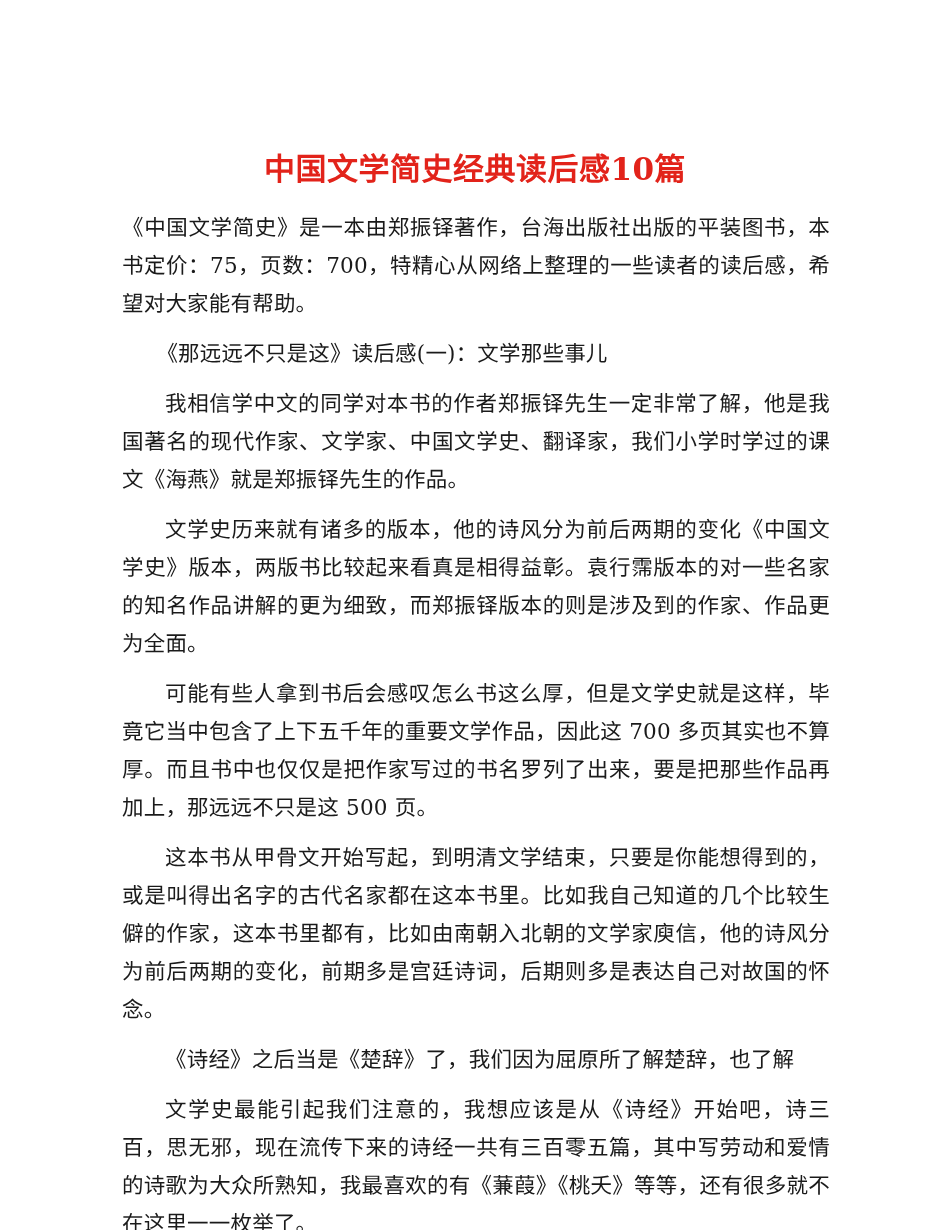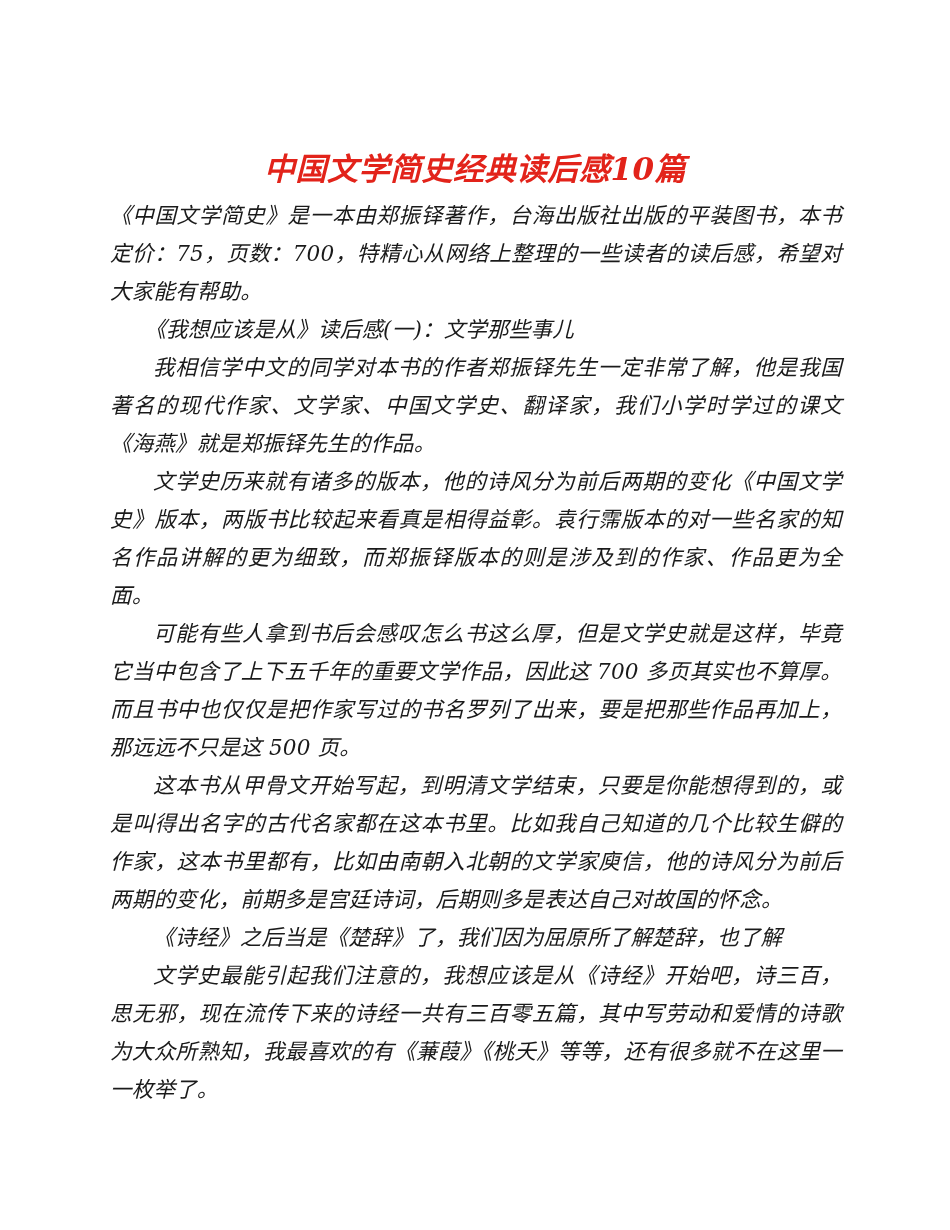--- a/index.html
+++ b/index.html
@@ -15,21 +15,20 @@
     font-family: "DejaVu Serif", "Liberation Serif", serif;
     -webkit-font-smoothing: antialiased;
   }
 
   #page {
     position: relative;
     width: 950px;
     height: 906px;
     background: #ffffff;
     box-sizing: border-box;
-    font-style: italic;
   }
 
   
   .doc-title {
     position: absolute;
     top: 127px;
     left: 0;
     width: 950px;
     text-align: center;
     color: #E2231A;
@@ -49,21 +48,21 @@
     width: 732px;
     color: #1a1a1a;
     font-family: "DejaVu Serif", "Liberation Serif", serif;
     font-size: 21.5px;
     line-height: 38px;
     text-align: justify;
     text-justify: inter-ideograph;
   }
 
   .doc-body p {
-    margin: 0;
+    margin: 12px;
     padding: 0;
     text-align: justify;
     text-justify: inter-ideograph;
     word-break: break-all;
     letter-spacing: 0.2px;
   }
 
   
   .para-flush {
     text-indent: 0;
@@ -83,21 +82,21 @@
 <body>
 
 <div id="page" style="background: rgb(255, 255, 255);">
 
   <h1 class="doc-title" style="color: rgb(226, 35, 26);">中国文学简史经典读后感10篇</h1>
 
   <div class="doc-body" style="color: rgb(26, 26, 26);">
 
     <p class="para-flush">《中国文学简史》是一本由郑振铎著作，台海出版社出版的平装图书，本书定价：75，页数：700，特精心从网络上整理的一些读者的读后感，希望对大家能有帮助。</p>
 
-    <p class="para-indent-bracket">《我想应该是从》读后感(一)：文学那些事儿</p>
+    <p class="para-indent-bracket">《那远远不只是这》读后感(一)：文学那些事儿</p>
 
     <p class="para-indent">我相信学中文的同学对本书的作者郑振铎先生一定非常了解，他是我国著名的现代作家、文学家、中国文学史、翻译家，我们小学时学过的课文《海燕》就是郑振铎先生的作品。</p>
 
     <p class="para-indent">文学史历来就有诸多的版本，他的诗风分为前后两期的变化《中国文学史》版本，两版书比较起来看真是相得益彰。袁行霈版本的对一些名家的知名作品讲解的更为细致，而郑振铎版本的则是涉及到的作家、作品更为全面。</p>
 
     <p class="para-indent">可能有些人拿到书后会感叹怎么书这么厚，但是文学史就是这样，毕竟它当中包含了上下五千年的重要文学作品，因此这 700 多页其实也不算厚。而且书中也仅仅是把作家写过的书名罗列了出来，要是把那些作品再加上，那远远不只是这 500 页。</p>
 
     <p class="para-indent">这本书从甲骨文开始写起，到明清文学结束，只要是你能想得到的，或是叫得出名字的古代名家都在这本书里。比如我自己知道的几个比较生僻的作家，这本书里都有，比如由南朝入北朝的文学家庾信，他的诗风分为前后两期的变化，前期多是宫廷诗词，后期则多是表达自己对故国的怀念。</p>
 
     <p class="para-indent">《诗经》之后当是《楚辞》了，我们因为屈原所了解楚辞，也了解</p>

